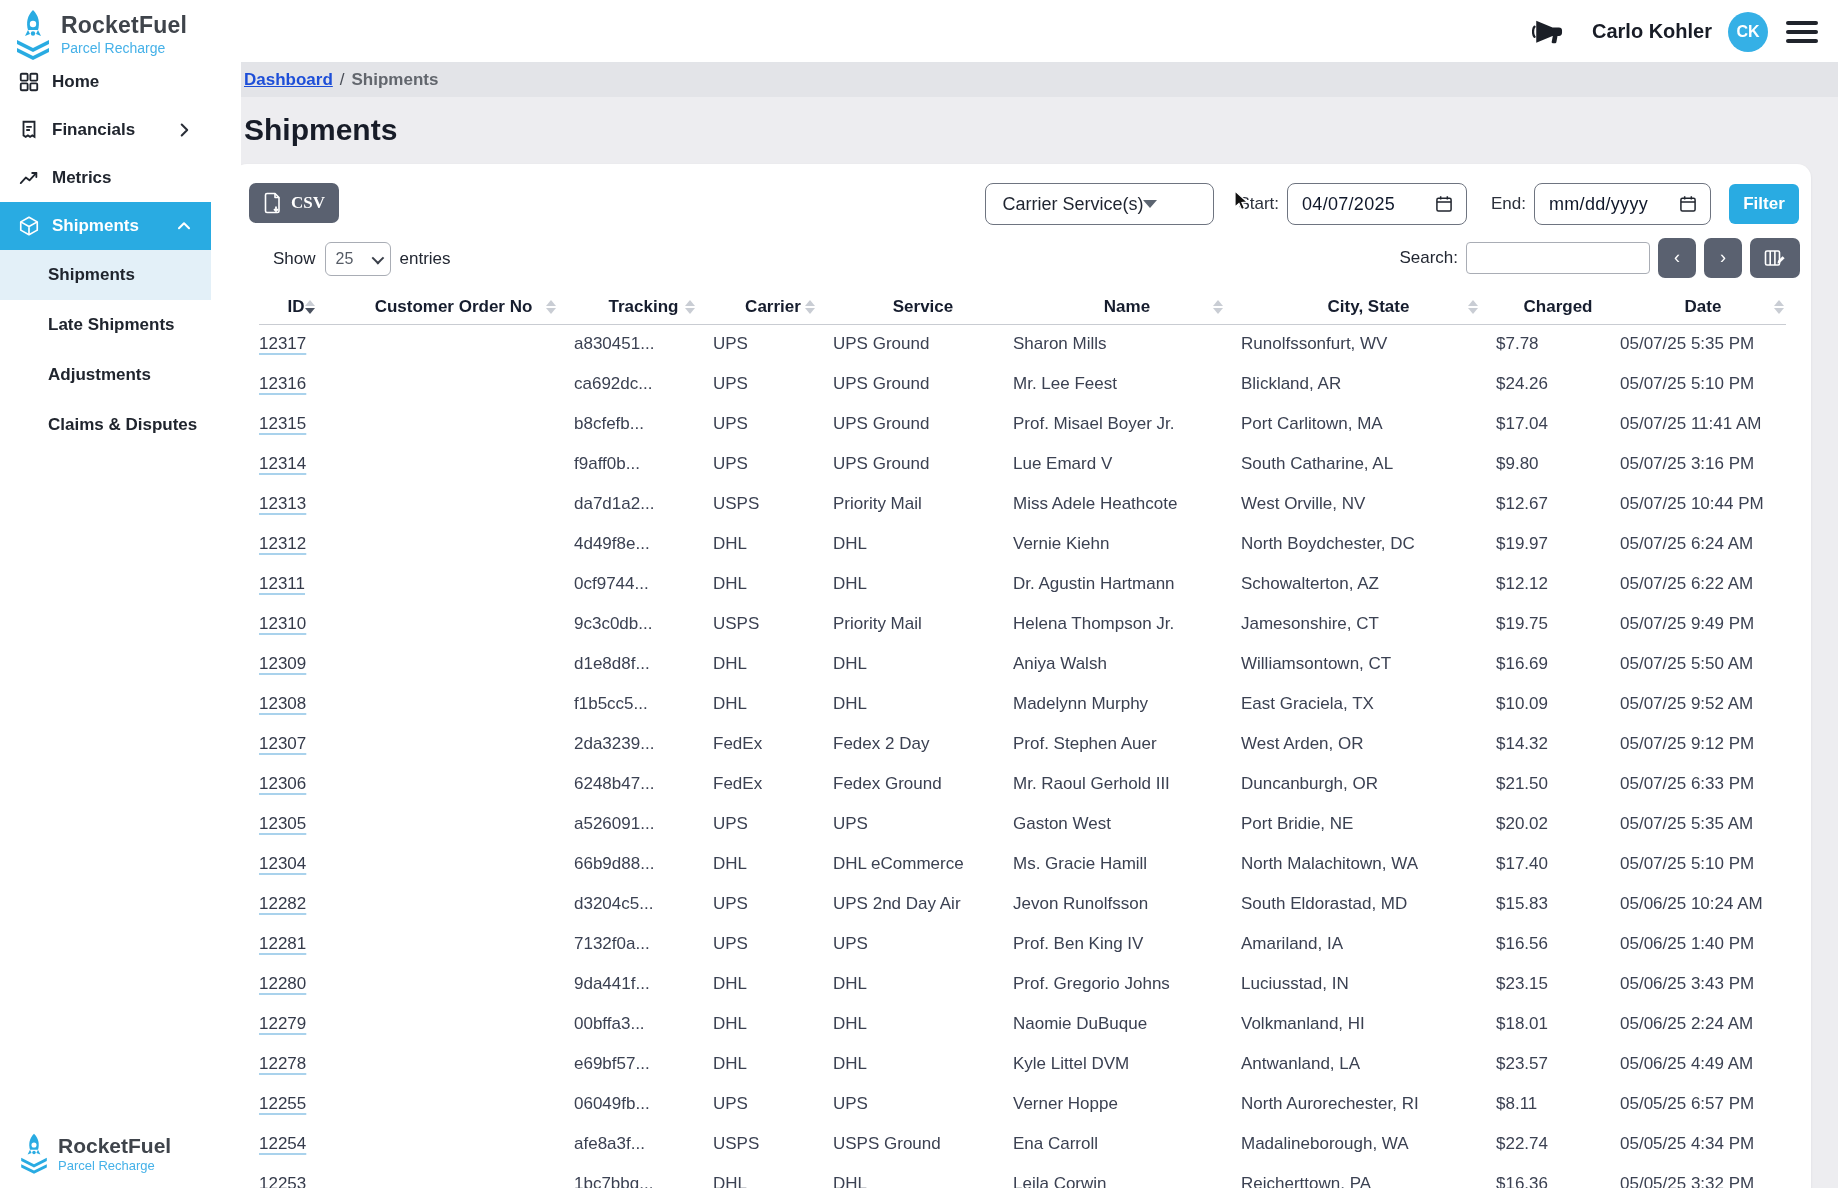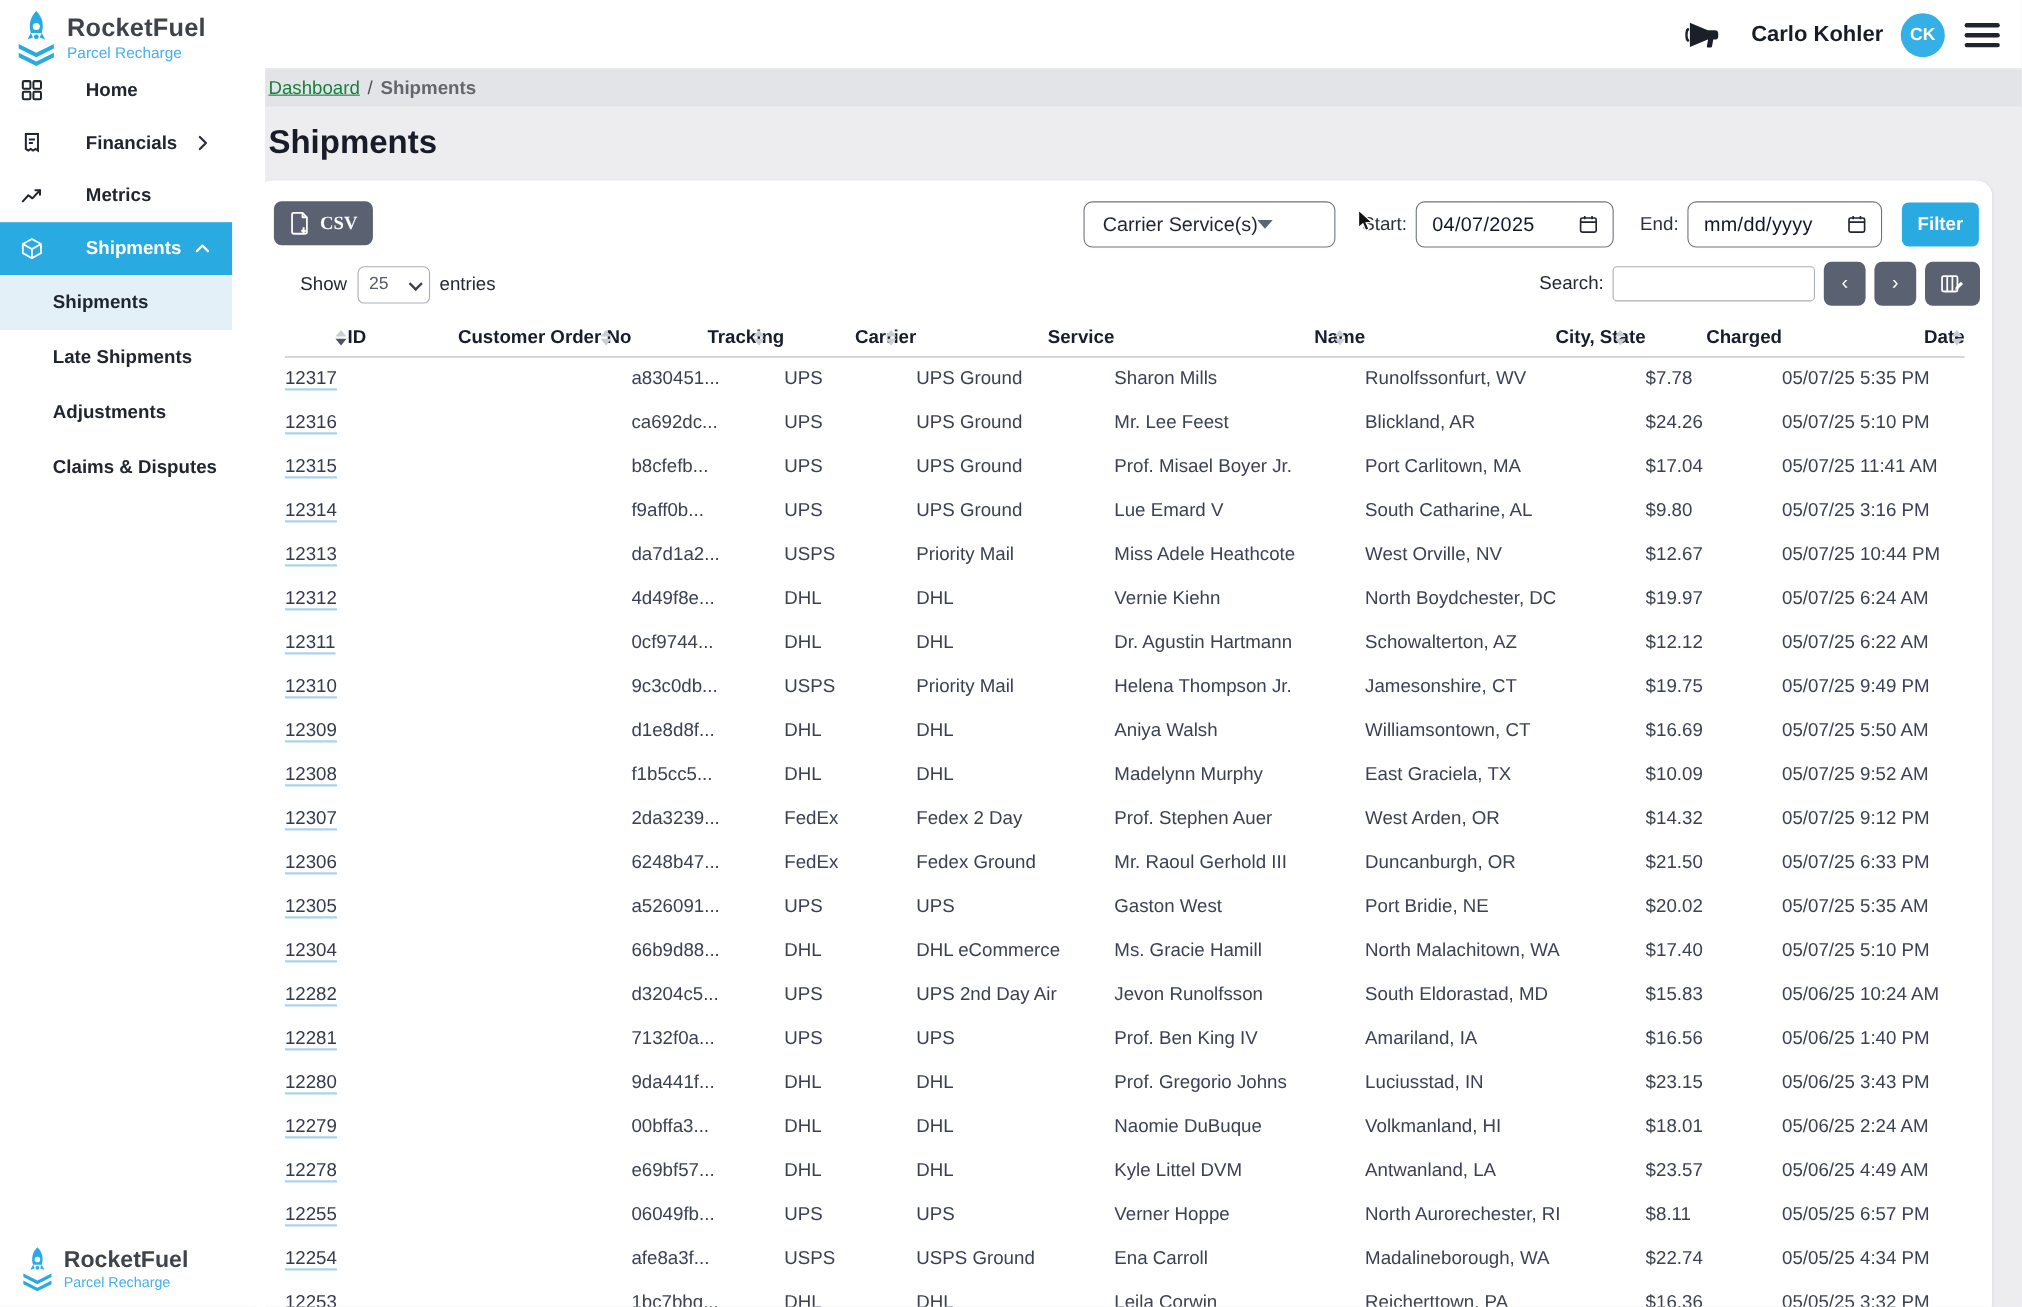--- a/index.html
+++ b/index.html
@@ -6,21 +6,21 @@
   html,body { width:1838px; height:1188px; overflow:hidden; background:#ededf0;
     font-family:"Liberation Sans", sans-serif; }
   body { position:relative; color:#262c3d; }
 
   
   .sidebar { position:absolute; left:0; top:0; width:241px; height:1188px; background:#ffffff; z-index:5; }
   .logo-top { position:absolute; left:13px; top:8px; display:flex; align-items:center; gap:8px; }
   .logo-text .brand-name { font-size:23px; font-weight:700; color:#3f444b; letter-spacing:.2px; }
   .logo-text .brand-tagline { font-size:14px; color:#45b1e8; margin-top:1px; }
   .nav { position:absolute; top:58px; left:0; width:211px; }
-  .nav-item { position:relative; height:48px; display:flex; align-items:center; padding-left:18px; cursor:pointer;gap:26px; }
+  .nav-item { position:relative; height:48px; display:flex; align-items:center; padding-left:18px; cursor:pointer; }
   .nav-item .lbl { margin-left:12px; font-size:17px; font-weight:600; color:#20252e; }
   .nav-item .chev { position:absolute; right:16px; top:13px; }
   .nav-item.active { background:#29abe2; }
   .nav-item.active .lbl { color:#ffffff; }
   .subnav .sub-item { height:50px; display:flex; align-items:center; padding-left:48px;
     font-size:17px; font-weight:600; color:#20252e; cursor:pointer; }
   .subnav .sub-item.active { background:#e3f0f8; }
   .support-item { margin-top:0; }
   .logo-bottom { position:absolute; left:18px; top:1132px; display:flex; align-items:center; gap:8px; }
   .logo-bottom .brand-name { font-size:21px; font-weight:700; color:#3f444b; }
@@ -33,21 +33,21 @@
   .megaphone-wrap { margin-right:26px; }
   .user-name { font-size:20px; font-weight:700; color:#181c26; margin-right:16px; }
   .avatar { width:40px; height:40px; border-radius:50%; background:#35b0e6; color:#fff; font-size:16px;
     font-weight:700; display:flex; align-items:center; justify-content:center; margin-right:18px; cursor:pointer; }
   .hamburger { width:32px; display:flex; flex-direction:column; gap:5px; cursor:pointer; }
   .hamburger div { height:4px; background:#20242c; border-radius:2px; }
 
   
   .breadcrumb-bar { position:absolute; left:211px; top:63px; width:1627px; height:34px; background:#e3e4e8;
     display:flex; align-items:center; padding-left:33px; font-size:17px; }
-  .bc-link { color:#15803d; font-weight:400; text-decoration:underline; cursor:pointer; }
+  .bc-link { color:#1d4ed8; font-weight:700; text-decoration:underline; cursor:pointer; }
   .bc-sep { margin:0 7px; color:#4a4e57; font-weight:400; }
   .bc-current { color:#62666d; font-weight:600; }
 
   
   .main { position:absolute; left:211px; top:97px; width:1627px; height:1091px; background:#ededf0; }
   .page-title { position:absolute; left:33px; top:16px; font-size:30px; font-weight:700; color:#171c28; }
   .card { position:absolute; left:22px; top:67px; width:1578px; height:1180px; background:#ffffff;
     border-radius:14px; box-shadow:0 1px 3px rgba(20,25,40,.07); }
 
   
@@ -81,21 +81,21 @@
   .search-label { font-size:17px; color:#222732; margin-right:8px; }
   .search-input { width:184px; height:32px; border:1px solid #a9adb5; border-radius:4px; background:#fff;
     font-size:16px; padding:0 8px; font-family:inherit; }
   .pg-btn { width:38px; height:40px; background:#5a6170; border:none; border-radius:7px; margin-left:8px;
     color:#fff; display:flex; align-items:center; justify-content:center; cursor:pointer; }
   .pg-btn.cols { width:50px; }
   .pg-glyph { font-size:18px; line-height:1; transform:translateY(-1px); }
 
   
   table.ship { position:absolute; left:26px; top:126px; width:1527px; border-collapse:collapse; table-layout:fixed; }
-  .ship th { height:34px; text-align:right; vertical-align:middle; font-size:17px; font-weight:700;
+  .ship th { height:34px; text-align:center; vertical-align:middle; font-size:17px; font-weight:700;
     color:#161d2e; border-bottom:1px solid #c9ccd2; position:relative; cursor:pointer; }
   .ship th.nosort { cursor:default; }
   .ship td { height:40px; vertical-align:middle; font-size:17px; color:#3b4152; overflow:hidden; white-space:nowrap; }
   .ship th:nth-child(1), .ship td:nth-child(1) { width:74px; }
   .ship th:nth-child(2), .ship td:nth-child(2) { width:241px; }
   .ship th:nth-child(3), .ship td:nth-child(3) { width:139px; }
   .ship th:nth-child(4), .ship td:nth-child(4) { width:120px; }
   .ship th:nth-child(5), .ship td:nth-child(5) { width:180px;margin-top:40px; }
   .ship th:nth-child(6), .ship td:nth-child(6) { width:228px; }
   .ship th:nth-child(7), .ship td:nth-child(7) { width:255px; }

